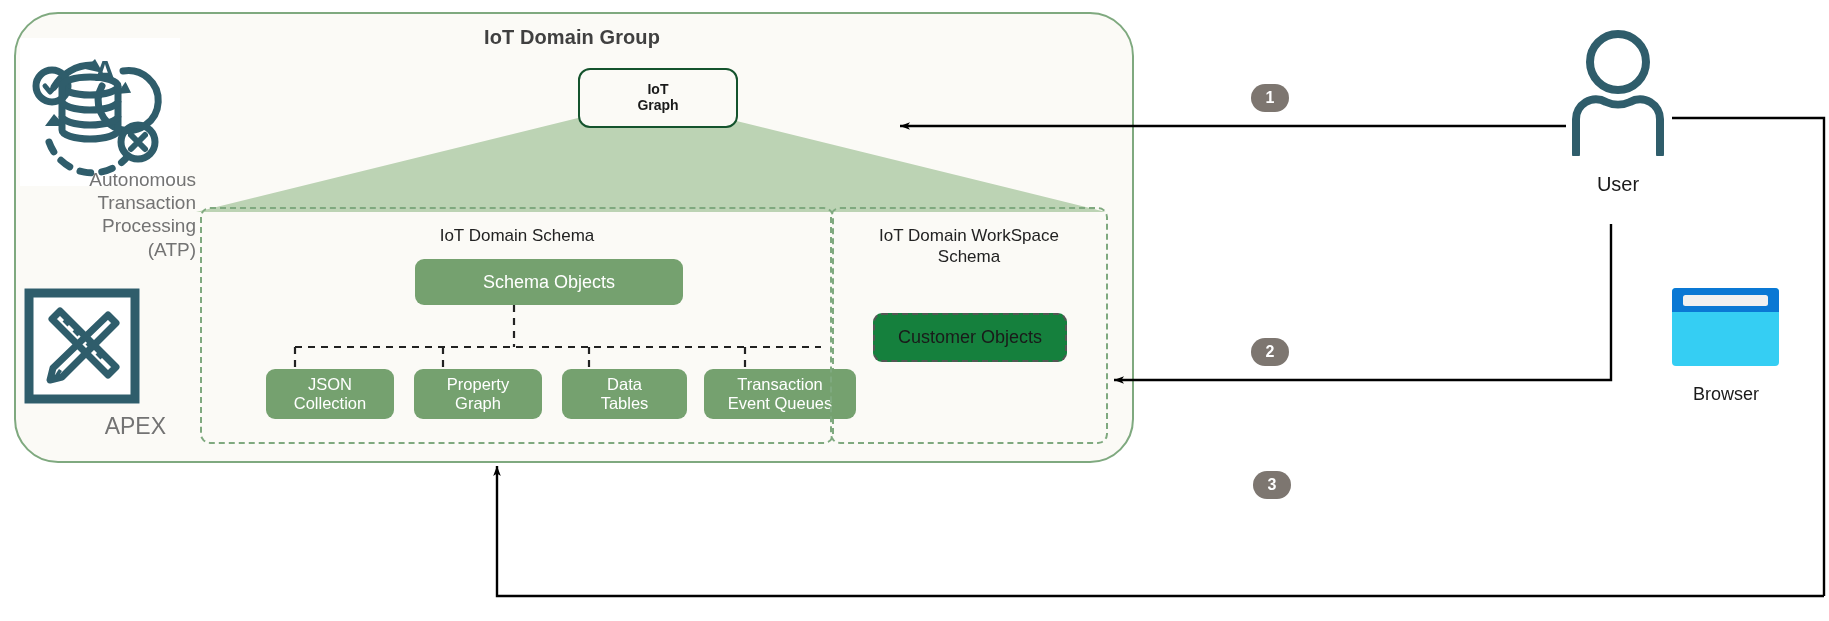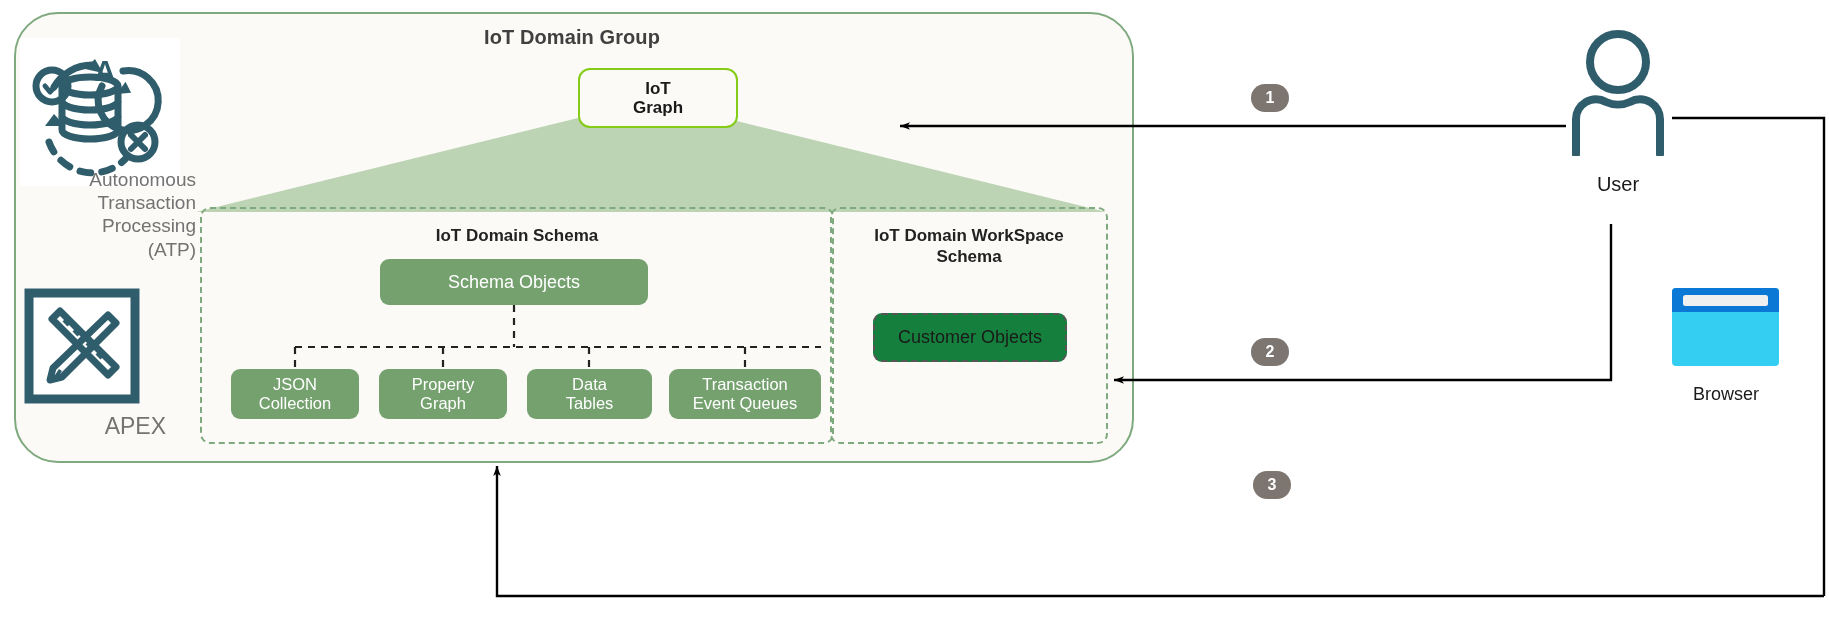--- a/index.html
+++ b/index.html
@@ -16,43 +16,43 @@
     position:absolute;left:14px;top:26px;width:1116px;text-align:center;
     font-size:20px;font-weight:bold;color:#404040;letter-spacing:.1px;
   }
 
   
   .funnel{position:absolute;left:196px;top:100px;width:910px;height:112px;}
 
   
   .iot-domain{
     position:absolute;left:578px;top:68px;width:156px;height:56px;
-    border:2px solid #84cc16;border-radius:12px;background:#fbfaf6;
+    border:2px solid #14532d;border-radius:12px;background:#fbfaf6;
     display:flex;align-items:center;justify-content:center;text-align:center;
-    font-size:17px;font-weight:bold;line-height:1.12;color:#1a1a1a;
+    font-size:14px;font-weight:bold;line-height:1.12;color:#1a1a1a;
   }
 
   
   .schema-panel{
     position:absolute;border:2px dashed #7fa97f;border-radius:10px;background:transparent;
   }
   #panel-domain{left:200px;top:207px;width:630px;height:233px;}
   #panel-workspace{left:830px;top:207px;width:274px;height:233px;}
   .panel-title{
     position:absolute;width:100%;text-align:center;left:0;
-    font-size:17px;font-weight:bold;color:#222;line-height:1.25;
+    font-size:17px;font-weight:normal;color:#222;line-height:1.25;
   }
   #panel-domain .panel-title{top:16px;}
   #panel-workspace .panel-title{top:16px;}
 
   
   .green-box{
     position:absolute;background:#75a16f;border-radius:9px;
     display:flex;align-items:center;justify-content:center;text-align:center;
-    color:#ffffff;font-size:17px;line-height:1.15;padding:2px 16px;box-sizing:border-box;
+    color:#ffffff;font-size:17px;line-height:1.15;padding:2px 16px;box-sizing:border-box;margin-left:35px;
   }
   #schema-objects{left:380px;top:259px;width:268px;height:46px;font-size:18px;}
   .leaf-box{top:369px;height:50px;font-size:16.5px;}
   #leaf-json{left:231px;width:128px;}
   #leaf-graph{left:379px;width:128px;}
   #leaf-tables{left:527px;width:125px;}
   #leaf-queues{left:669px;width:152px;}
 
   
   #customer-objects{

